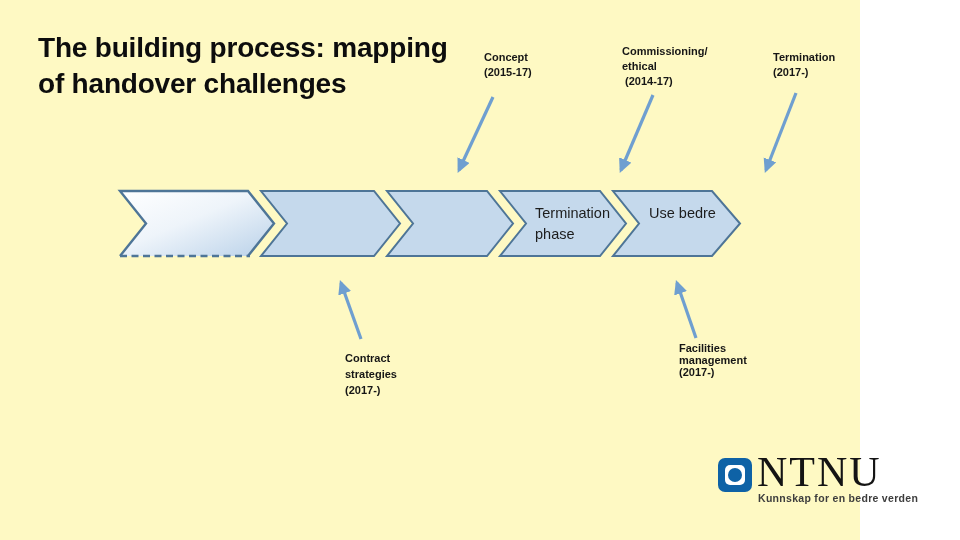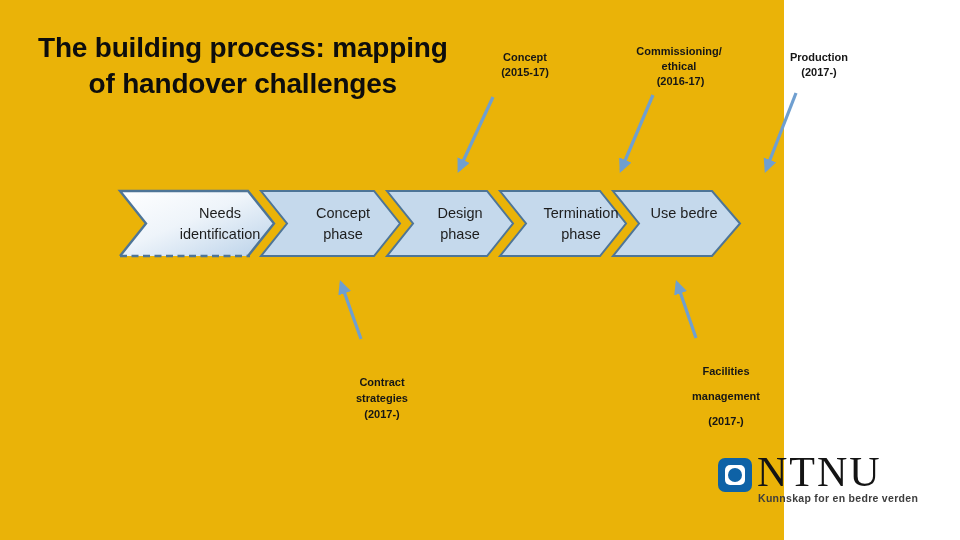--- a/index.html
+++ b/index.html
@@ -5,23 +5,22 @@
   html, body { margin: 0; padding: 0; }
   body {
     width: 960px; height: 540px;
     background: #ffffff;
     font-family: "Liberation Sans", sans-serif;
     position: relative;
     overflow: hidden;
   }
   .slide {
     position: absolute; inset: 0;
-    width: 784px; height: 540px;
-    background: #eab308;
-    text-align: center;
+    width: 860px; height: 540px;
+    background: #fef9c3;
   }
 
   
   .title {
     position: absolute; left: 38px; top: 30px;
     font-size: 28px; font-weight: 700; line-height: 36px;
     color: #0d0d0d; letter-spacing: -0.2px;
   }
 
   
@@ -41,22 +40,22 @@
 
   
   .anno {
     position: absolute;
     font-size: 11px; font-weight: 700; line-height: 15px;
     color: #161616;
   }
   .anno-design        { left: 484px; top: 50px;  width: 82px;  }
   .anno-commissioning { left: 622px; top: 44px;  width: 114px; }
   .anno-termination   { left: 773px; top: 50px;  width: 92px;  }
-  .anno-contract      { left: 345px; top: 350px; width: 74px;  line-height: 16px; margin-top: 24px; }
-  .anno-facilities    { left: 679px; top: 359px; width: 94px;  line-height: 25px; }
+  .anno-contract      { left: 345px; top: 350px; width: 74px;  line-height: 16px; }
+  .anno-facilities    { left: 679px; top: 342px; width: 94px;  line-height: 12px; }
 
   
   .logo-emblem {
     position: absolute; left: 718px; top: 458px;
     width: 34px; height: 34px; border-radius: 7px;
     background: #0e62a6;
     display: flex; align-items: center; justify-content: center;
   }
   .logo-emblem .inner-square {
     width: 20px; height: 20px; border-radius: 5px;
@@ -112,36 +111,33 @@
     <polygon points="613,191 712,191 740,223.5 712,256 613,256 639,223.5" fill="#c5d9ec" stroke="#4e7597" stroke-width="2"></polygon>
 
     <line x1="493" y1="97" x2="459" y2="170" stroke="#6f9fd0" stroke-width="3.2" marker-end="url(#ah)"></line>
     <line x1="653" y1="95" x2="621" y2="170" stroke="#6f9fd0" stroke-width="3.2" marker-end="url(#ah)"></line>
     <line x1="796" y1="93" x2="766" y2="170" stroke="#6f9fd0" stroke-width="3.2" marker-end="url(#ah)"></line>
 
     <line x1="361" y1="339" x2="341" y2="283" stroke="#6f9fd0" stroke-width="3.2" marker-end="url(#ah)"></line>
     <line x1="696" y1="338" x2="677" y2="283" stroke="#6f9fd0" stroke-width="3.2" marker-end="url(#ah)"></line>
   </svg>
 
-  <div class="phase-label pl-0">Needs identification</div>
-  <div class="phase-label pl-1">Concept phase</div>
-  <div class="phase-label pl-2">Design phase</div>
   <div class="phase-label pl-3">Termination phase</div>
   <div class="phase-label pl-4">Use bedre</div>
 
   <div class="anno anno-design">
     <div>Concept</div>
     <div>(2015-17)</div>
   </div>
   <div class="anno anno-commissioning">
     <div>Commissioning/ ethical</div>
-    <div style="padding-left:3px;">(2016-17)</div>
+    <div style="padding-left:3px;">(2014-17)</div>
   </div>
   <div class="anno anno-termination">
-    <div>Production</div>
+    <div>Termination</div>
     <div>(2017-)</div>
   </div>
 
   <div class="anno anno-contract">
     <div>Contract strategies</div>
     <div>(2017-)</div>
   </div>
   <div class="anno anno-facilities">
     <div>Facilities management</div>
     <div>(2017-)</div>

